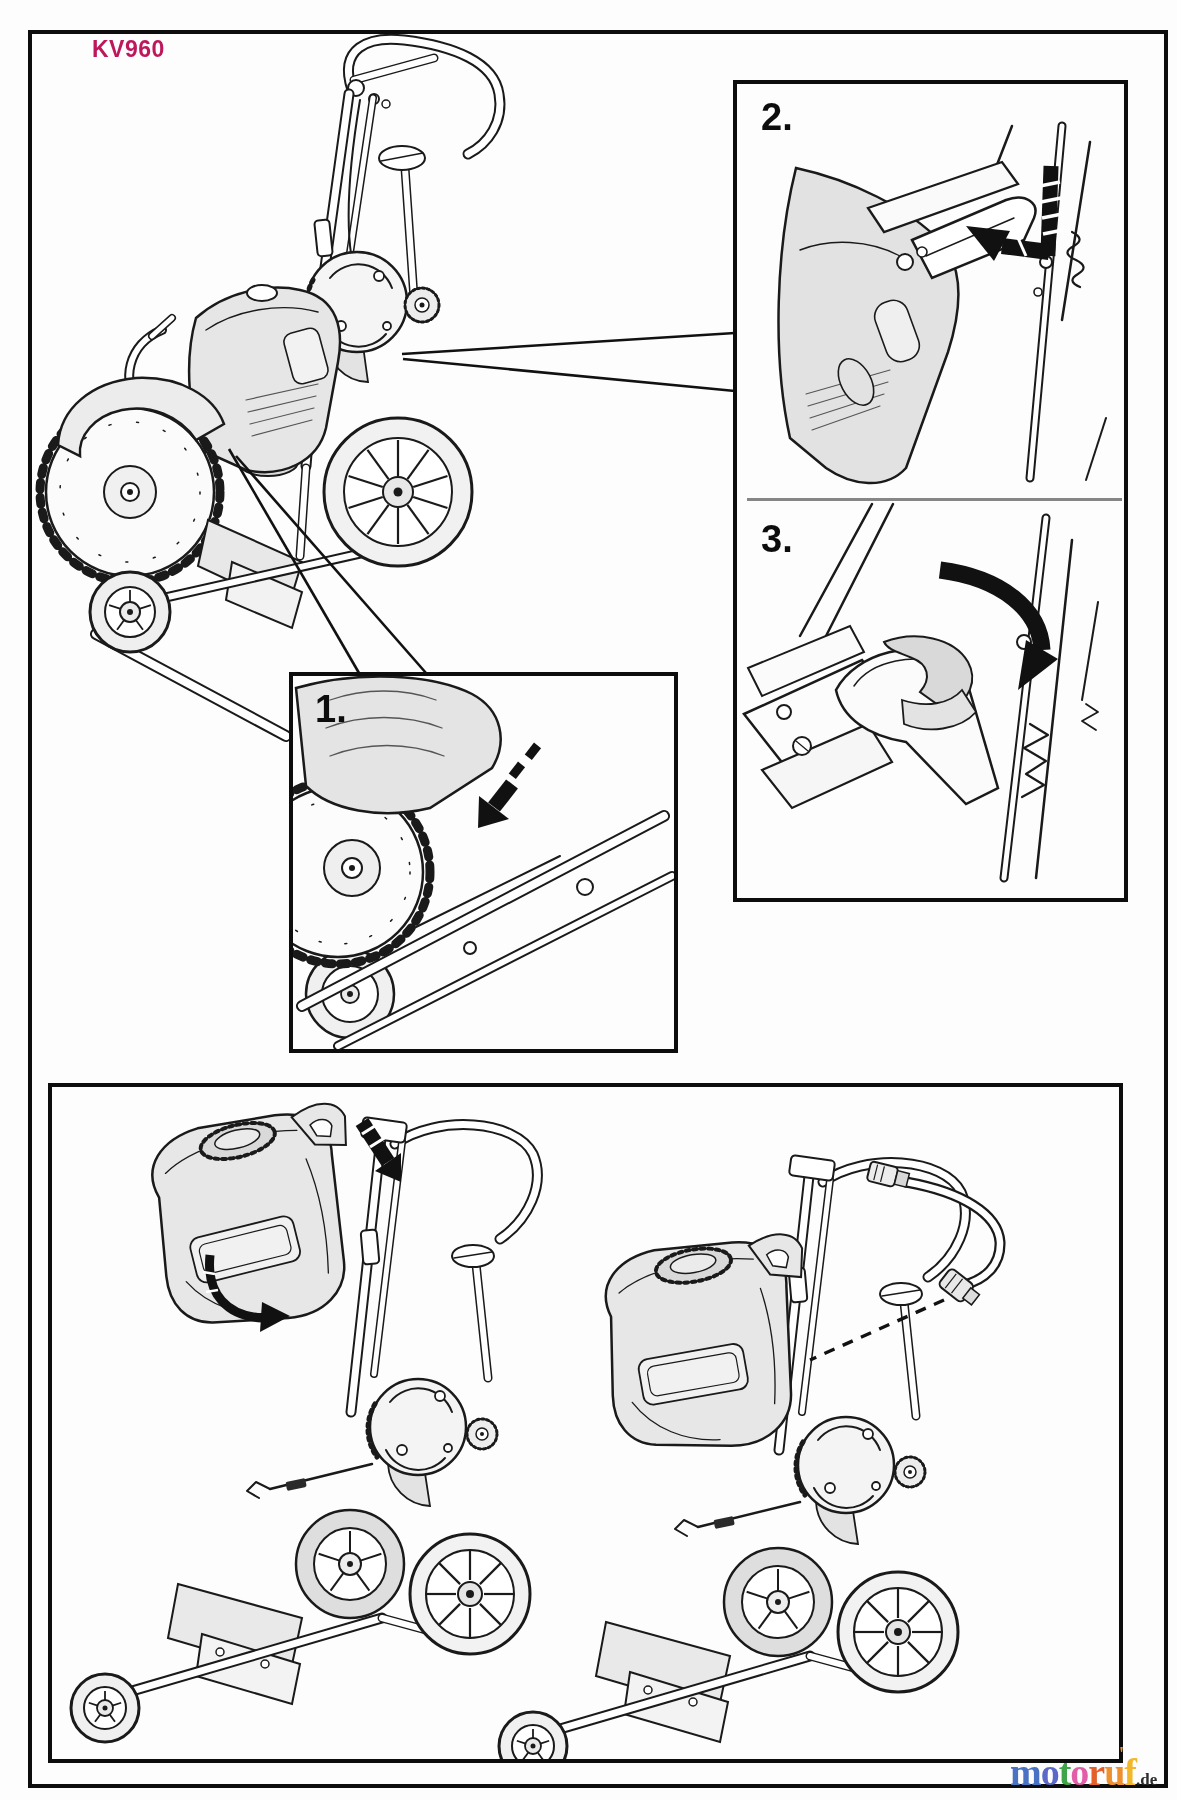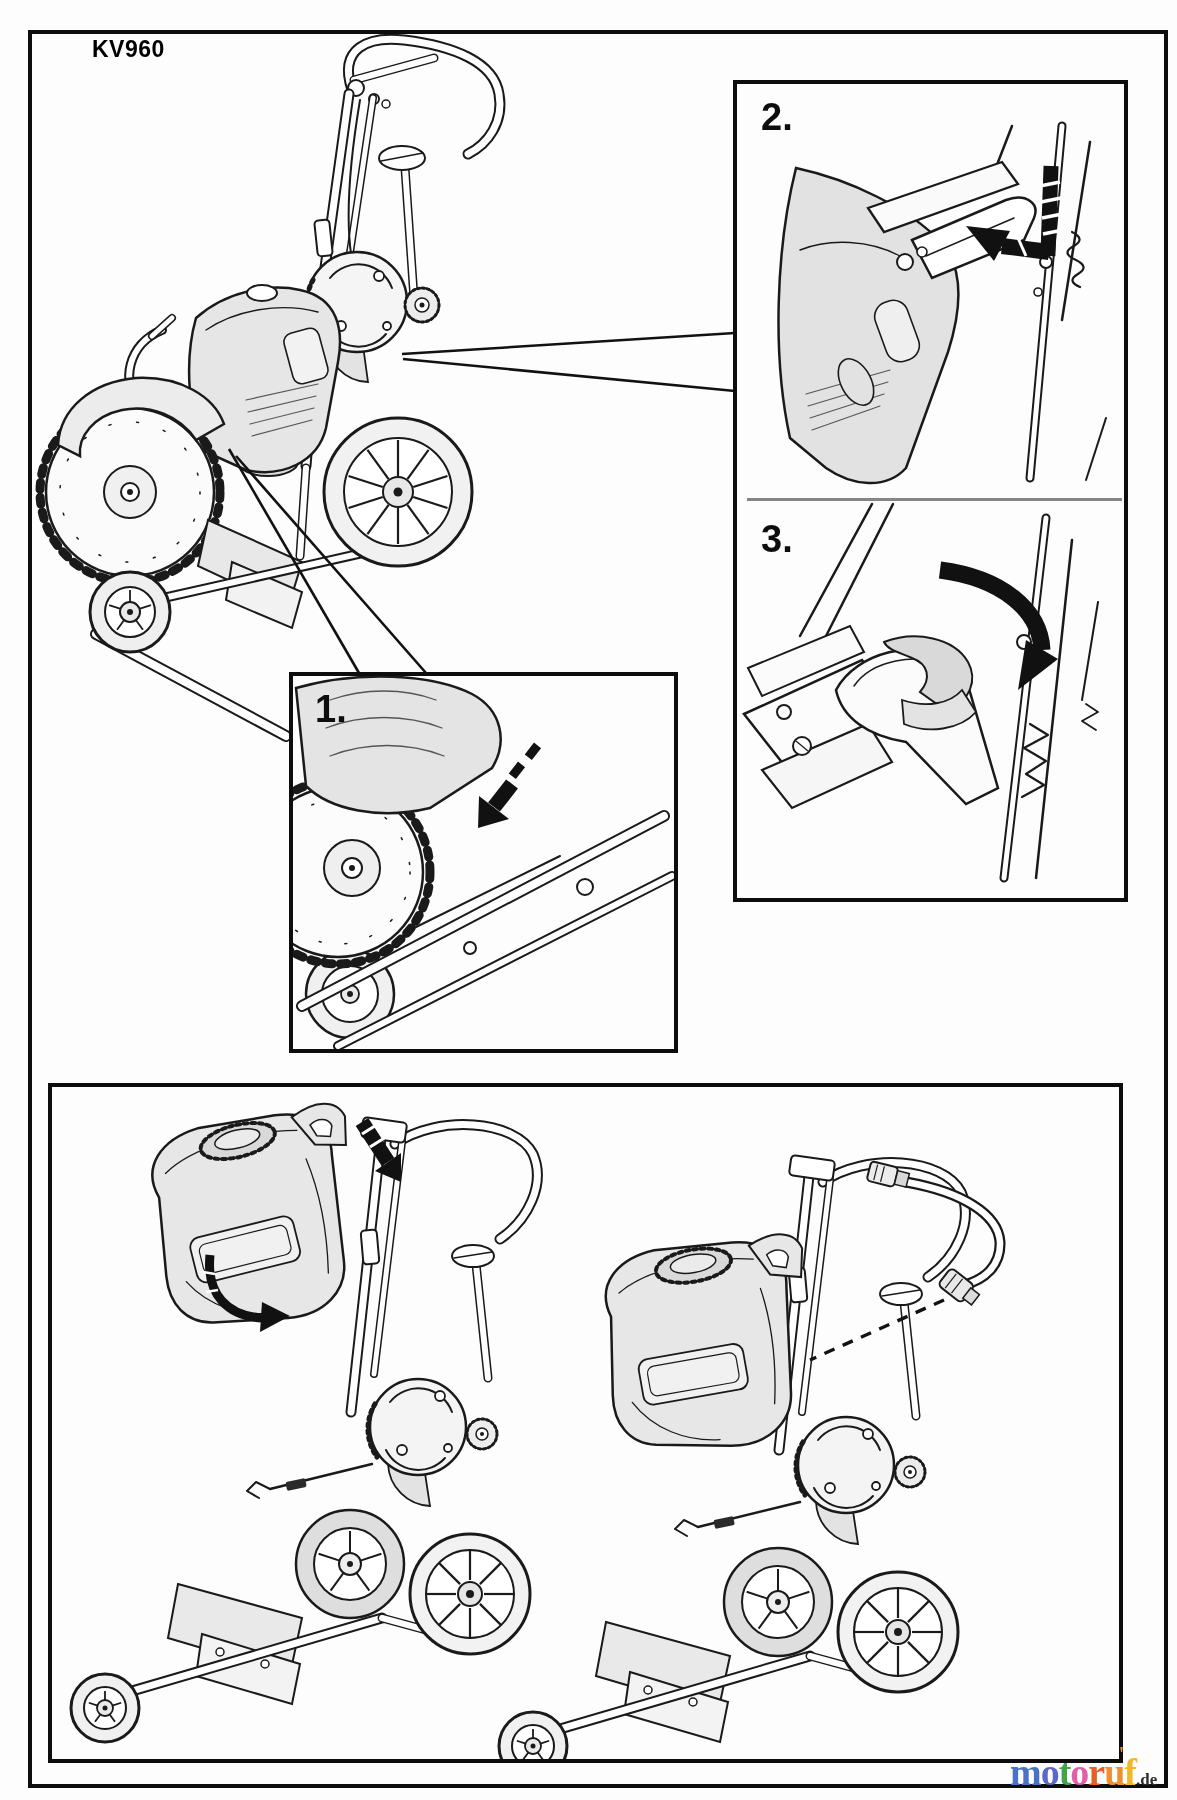--- a/index.html
+++ b/index.html
@@ -2,21 +2,21 @@
 <html><head>
 <meta charset="utf-8">
 <style>
   html,body{margin:0;padding:0;background:#ffffff}
   .page{position:relative;width:1177px;height:1800px;background:#fdfdfd;
         font-family:"Liberation Sans",sans-serif;overflow:hidden}
   .art{position:absolute;left:0;top:0}
   .outer-border{position:absolute;left:28px;top:30px;width:1140px;height:1758px;
         border:4px solid #0d0d0d;box-sizing:border-box;pointer-events:none}
   .model-label{position:absolute;left:92px;top:36px;font-size:23px;font-weight:bold;
-        color:#000000;letter-spacing:0.5px}
+        color:#be185d;letter-spacing:0.5px}
   .box{position:absolute;border:4px solid #0d0d0d;box-sizing:border-box;background:transparent}
   .box-right{left:733px;top:80px;width:395px;height:822px}
   .box-one{left:289px;top:672px;width:389px;height:381px}
   .box-bottom{left:48px;top:1083px;width:1075px;height:680px}
   .step-label{position:absolute;font-size:38px;font-weight:bold;color:#0d0d0d;line-height:1}
   .lbl-2{left:24px;top:14px}
   .lbl-3{left:24px;top:436px}
   .lbl-1{left:22px;top:14px}
   .divider{position:absolute;left:10px;right:2px;top:414px;height:3px;background:#868686}
   .logo{position:absolute;left:1010px;top:1752px;font-family:"Liberation Serif",serif;

